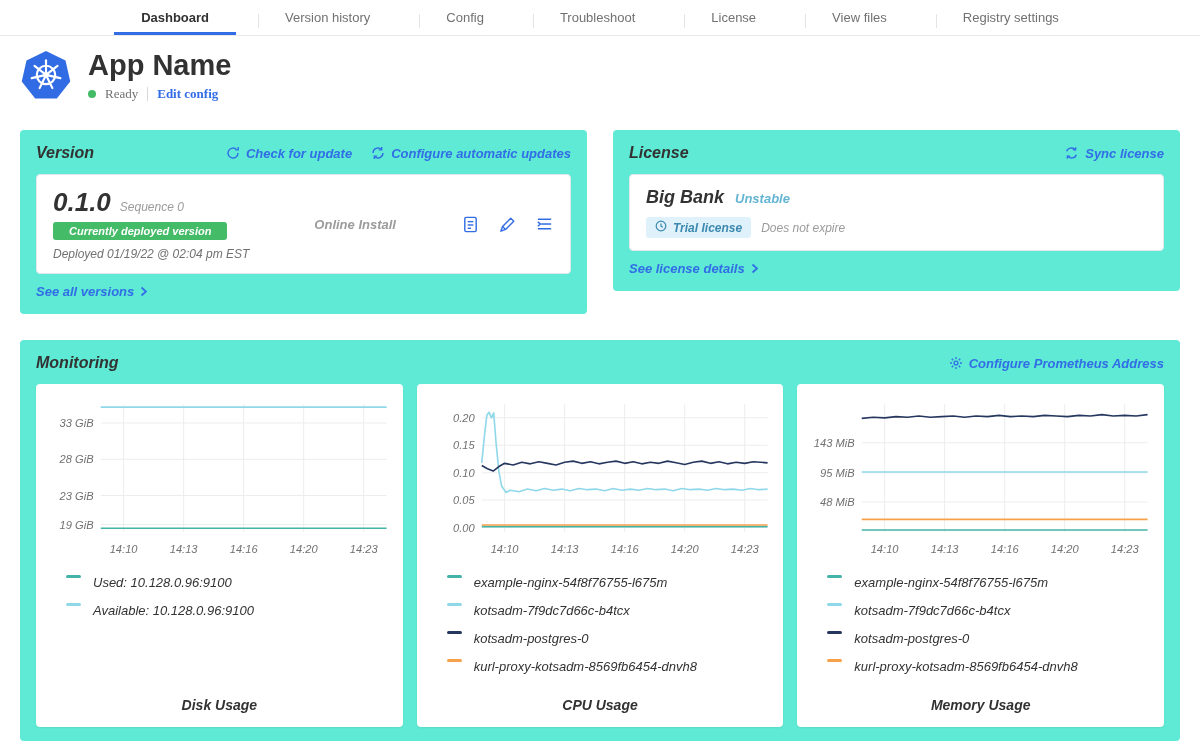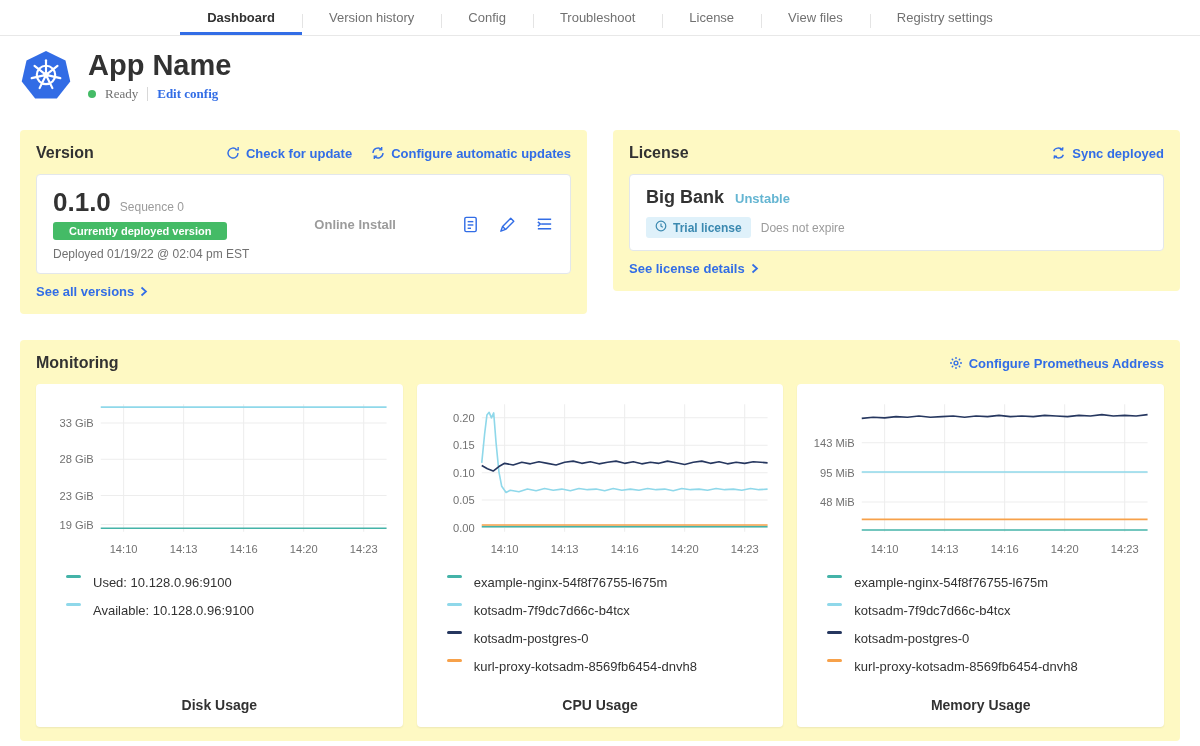--- a/index.html
+++ b/index.html
@@ -1,40 +1,40 @@
 <!DOCTYPE html>
 <html><head>
 <meta charset="utf-8">
 <style>
   * { margin:0; padding:0; box-sizing:border-box; }
   body { background:#fff; font-family:"Liberation Sans", sans-serif; }
   .page { width:1200px; height:746px; background:#fff; overflow:hidden; }
 
   
-  .nav { height:36px; border-bottom:1px solid #e8e8e8; display:flex; justify-content:center; align-items:stretch; background:#fff; }
+  .nav { height:36px; border-bottom:1px solid #e8e8e8; display:flex; justify-content:center; align-items:stretch; background:#fff;gap:22px; }
   .nav-tab { position:relative; display:flex; align-items:center; padding:0 27px; font-size:13px; color:#717171; cursor:pointer; border-bottom:3px solid transparent; border-top:3px solid transparent; white-space:nowrap; }
   .nav-tab:not(:first-child)::before { content:""; position:absolute; left:0; top:11px; height:14px; width:1px; background:#e4e4e4; }
   .nav-tab.active { color:#323232; font-weight:700; border-bottom-color:#326de6; }
 
   .content { padding:0 20px; }
 
   
   .app-header { display:flex; align-items:center; gap:16px; margin-top:14px; }
   .app-icon { width:52px; height:52px; flex:0 0 auto; }
   .app-title { font-size:29px; font-weight:700; color:#323232; line-height:1.05; }
   .app-sub { display:flex; align-items:center; gap:9px; margin-top:6px; font-size:13px;font-family:Liberation Serif, serif; }
   .dot { width:8px; height:8px; border-radius:50%; background:#44bb66; }
   .ready { color:#717171; }
   .vdiv { width:1px; height:14px; background:#d8d8d8; }
   .link { color:#326de6; font-weight:600; font-size:13px; cursor:pointer; display:inline-flex; align-items:center; gap:6px; }
   .link svg { display:block; }
 
   
   .cards-row { display:flex; gap:26px; margin-top:28px; align-items:flex-start; }
-  .card { background:#fef9c3; border-radius:4px; padding:14px 16px; flex:1; }
+  .card { background:#5eead4; border-radius:4px; padding:14px 16px; flex:1;font-style:italic; }
   .card-head { display:flex; justify-content:space-between; align-items:center; }
   .card-title { font-size:16px; font-weight:700; color:#323232; }
   .head-links { display:flex; gap:19px; align-items:flex-start; }
   .inner-card { background:#fff; border:1px solid #e3e7eb; border-radius:4px; margin-top:12px; padding:12px 16px; }
 
   .version-inner { display:flex; align-items:center; }
   .v-num-row { display:flex; align-items:baseline; gap:9px; }
   .v-num { font-size:26px; font-weight:700; color:#323232; }
   .v-seq { font-size:12px; color:#9b9b9b; }
   .badge-green { display:inline-block; background:#44bb66; color:#fff; font-size:11px; font-weight:700; padding:3px 16px; border-radius:3px; margin-top:4px; }
@@ -187,21 +187,21 @@
           <div class="card-title">License</div>
           <span class="link">
             <span>
               <svg width="15" height="14" viewBox="0 0 16 16">
                   <path d="M2.5 6 a5.5 4.5 0 0 1 10-1.6" fill="none" stroke="#326de6" stroke-width="1.6"></path>
                   <path d="M13 1.5 l-0.4 3 -3-0.5" fill="none" stroke="#326de6" stroke-width="1.6"></path>
                   <path d="M13.5 10 a5.5 4.5 0 0 1-10 1.6" fill="none" stroke="#326de6" stroke-width="1.6"></path>
                   <path d="M3 14.5 l0.4-3 3 0.5" fill="none" stroke="#326de6" stroke-width="1.6"></path>
                 </svg>
             </span>
-            <span>Sync deployed</span>
+            <span>Sync license</span>
           </span>
         </div>
 
         <div class="inner-card">
           <div class="lic-name-row">
             <span class="lic-name">Big Bank</span>
             <span class="lic-channel">Unstable</span>
           </div>
           <div class="lic-row2">
             <span class="badge-trial">

